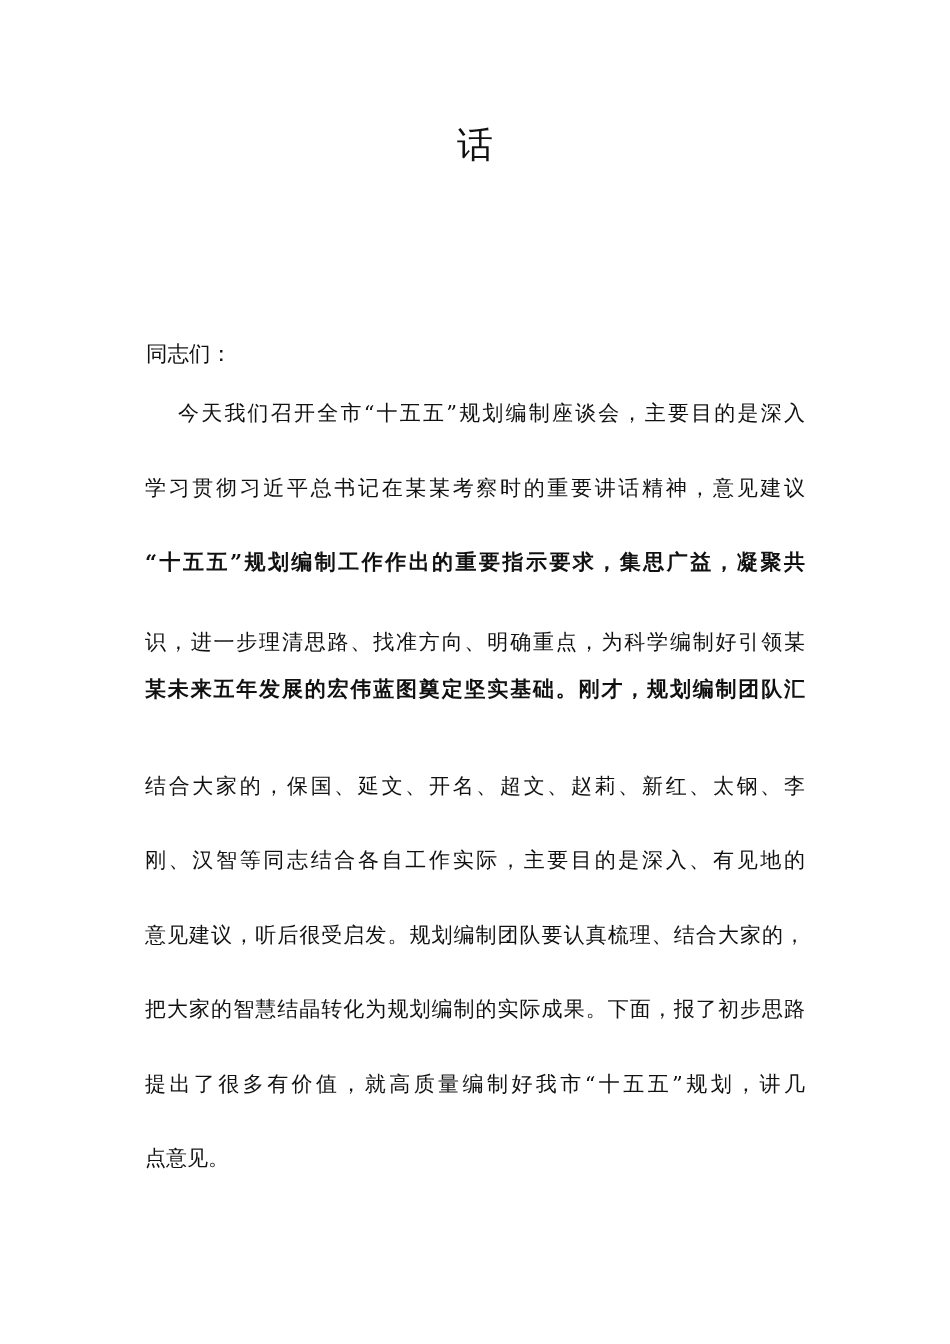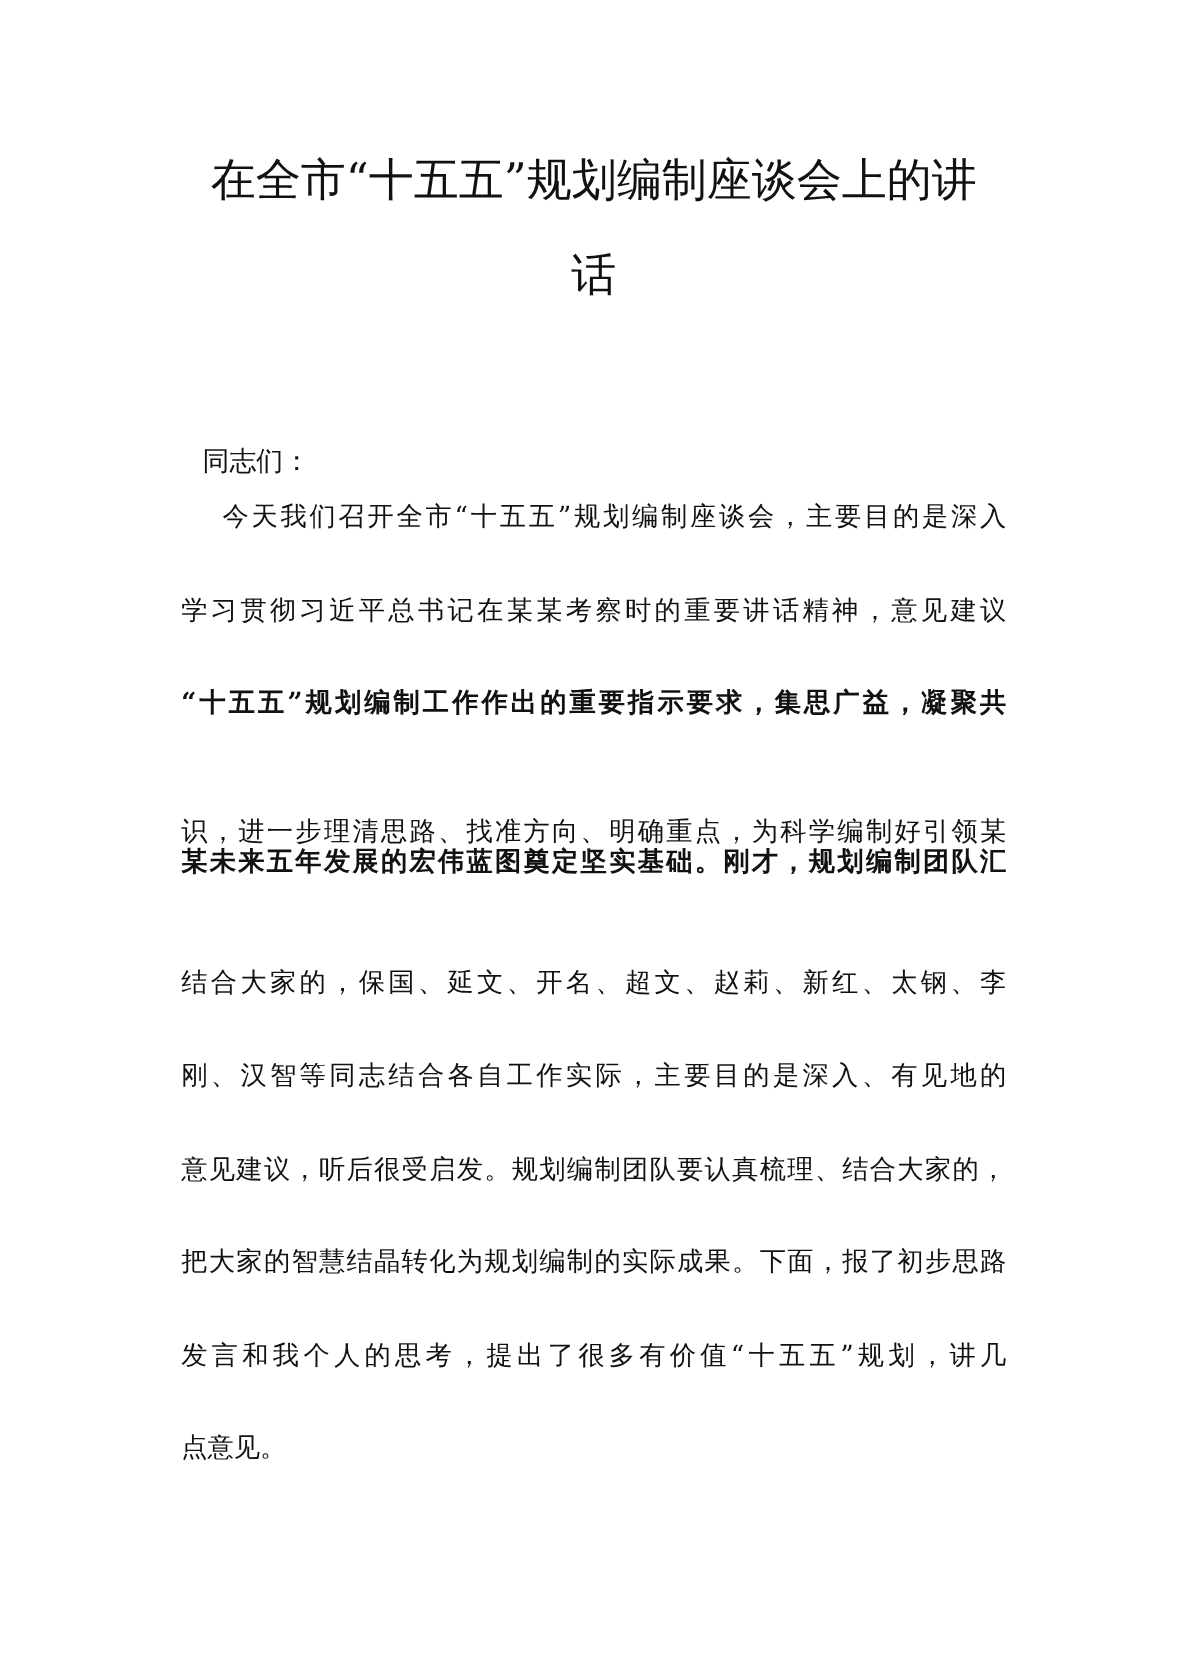--- a/index.html
+++ b/index.html
@@ -37,21 +37,21 @@
     }
     .title-line {
       display: block;
     }
     .salutation {
       position: absolute;
       left: 145px;
       top: 336px;
       font-size: 21.5px;
       line-height: 34px;
-      margin: 17px;
+      margin: 1px;
     }
     .para-line {
       position: absolute;
       left: 145px;
       width: 660px;
       font-size: 21px;
       line-height: 34px;
       margin: 0;
       white-space: nowrap;
       text-align: justify;
@@ -64,33 +64,32 @@
     .para-line.last {
       text-align-last: left;
     }
   </style>
 </head>
 <body>
 
 <div class="page">
 
   <h1 class="title">
-    <span class="title-line">在全市“十五五”规划编制座谈会上的讲</span>
     <span class="title-line">话</span>
   </h1>
 
   <p class="salutation">同志们：</p>
 
   <div>
     <p class="para-line first" style="top:396px;">今天我们召开全市“十五五”规划编制座谈会，主要目的是深入</p>
     <p class="para-line" style="top:471px;">学习贯彻习近平总书记在某某考察时的重要讲话精神，意见建议</p>
     <p class="para-line" style="top:545px;font-weight:bold;">“十五五”规划编制工作作出的重要指示要求，集思广益，凝聚共</p>
-    <p class="para-line" style="top:648px;">识，进一步理清思路、找准方向、明确重点，为科学编制好引领某</p>
+    <p class="para-line" style="top:625px;">识，进一步理清思路、找准方向、明确重点，为科学编制好引领某</p>
     <p class="para-line" style="top:672px;font-weight:bold;">某未来五年发展的宏伟蓝图奠定坚实基础。刚才，规划编制团队汇</p>
     <p class="para-line" style="top:769px;">结合大家的，保国、延文、开名、超文、赵莉、新红、太钢、李</p>
     <p class="para-line" style="top:843px;">刚、汉智等同志结合各自工作实际，主要目的是深入、有见地的</p>
     <p class="para-line" style="top:918px;">意见建议，听后很受启发。规划编制团队要认真梳理、结合大家的，</p>
     <p class="para-line" style="top:992px;">把大家的智慧结晶转化为规划编制的实际成果。下面，报了初步思路</p>
-    <p class="para-line" style="top:1067px;">发言和我个人的思考，提出了很多有价值“十五五”规划，讲几</p>
+    <p class="para-line" style="top:1067px;">提出了很多有价值，就高质量编制好我市“十五五”规划，讲几</p>
     <p class="para-line last" style="top:1141px;">点意见。</p>
   </div>
 
 </div>
 
 </body></html>

